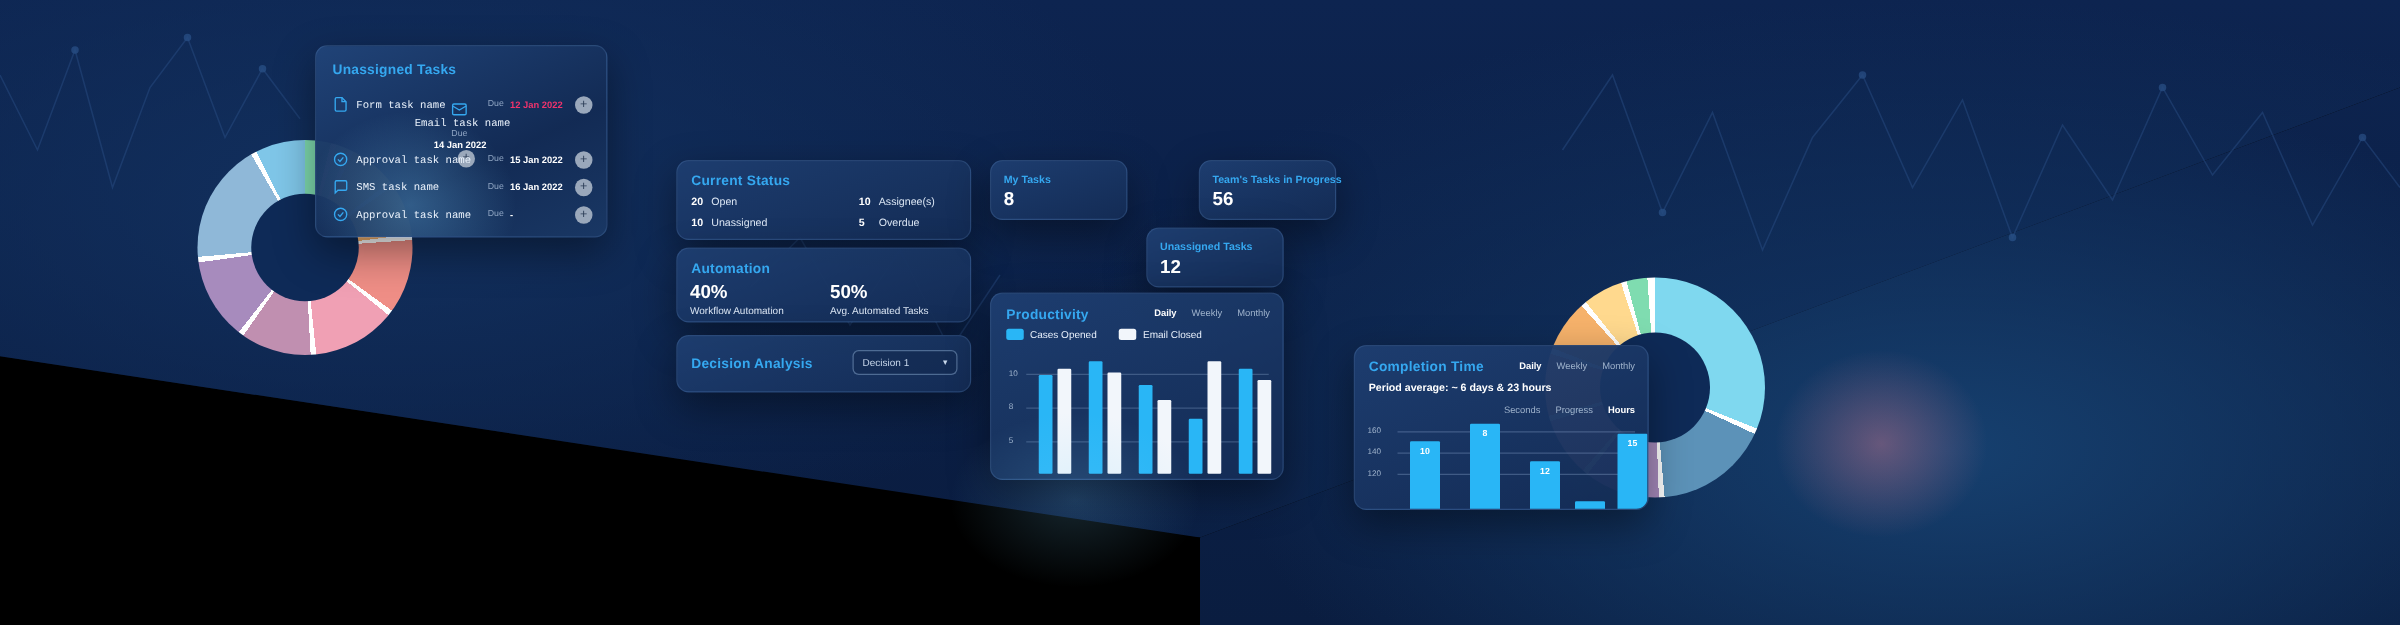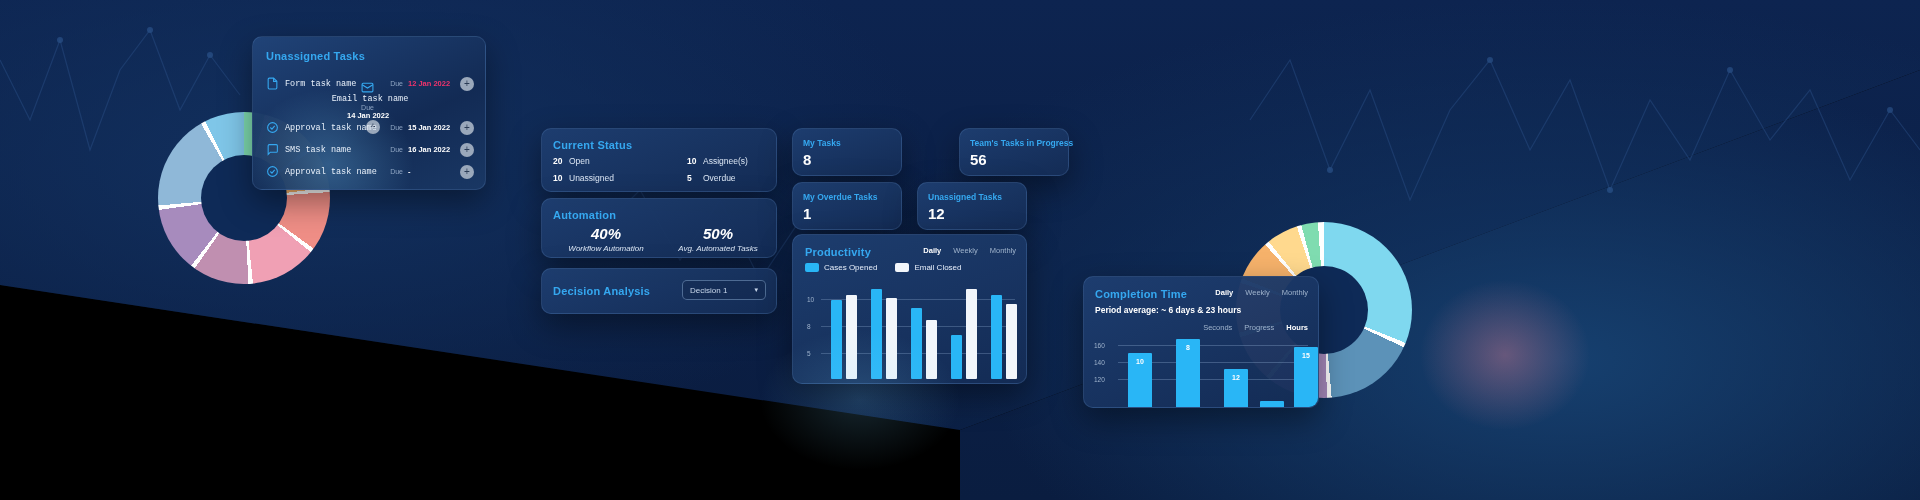--- a/index.html
+++ b/index.html
@@ -59,21 +59,21 @@
 
   
   #current-status{left:541px;top:128px;width:236px;height:64px;}
   #automation{left:541px;top:198px;width:236px;height:60px;}
   #decision{left:541px;top:268px;width:236px;height:46px;}
 
   .kv{position:absolute;display:flex;align-items:center;}
   .kv .n{color:#fff;font-size:8.5px;font-weight:bold;width:16px;}
   .kv .l{color:#dbe6f4;font-size:8.5px;}
 
-  .auto-col{position:absolute;text-align:center;font-style:italic;}
+  .auto-col{position:absolute;text-align:left;}
   .auto-col .big{color:#fff;font-size:15px;font-weight:bold;}
   .auto-col .cap{color:#dbe6f4;font-size:8px;margin-top:2px;}
 
   .select{position:absolute;right:10px;top:11px;width:84px;height:20px;border-radius:5px;
     border:1px solid rgba(150,185,225,.45);background:rgba(18,40,78,.5);
     display:flex;align-items:center;justify-content:space-between;padding:0 7px;box-sizing:border-box;}
   .select .v{color:#c9d8ec;font-size:8px;}
   .select .cv{color:#c9d8ec;font-size:7px;}
 
   
@@ -266,24 +266,20 @@
   </div>
 
   <div class="card kpi" id="kpi-my">
     <div class="t">My Tasks</div>
     <div class="v">8</div>
   </div>
   <div class="card kpi" id="kpi-team">
     <div class="t">Team's Tasks in Progress</div>
     <div class="v">56</div>
   </div>
-  <div class="card kpi" id="kpi-over">
-    <div class="t">My Overdue Tasks</div>
-    <div class="v">1</div>
-  </div>
   <div class="card kpi" id="kpi-unas">
     <div class="t">Unassigned Tasks</div>
     <div class="v">12</div>
   </div>
 
   <div class="card" id="productivity">
     <div class="card-title" style="position:absolute;left:12px;top:11px;">Productivity</div>
     <div class="seg" style="right:10px;top:11px;">
       <span class="on">Daily</span>
       <span>Weekly</span>

